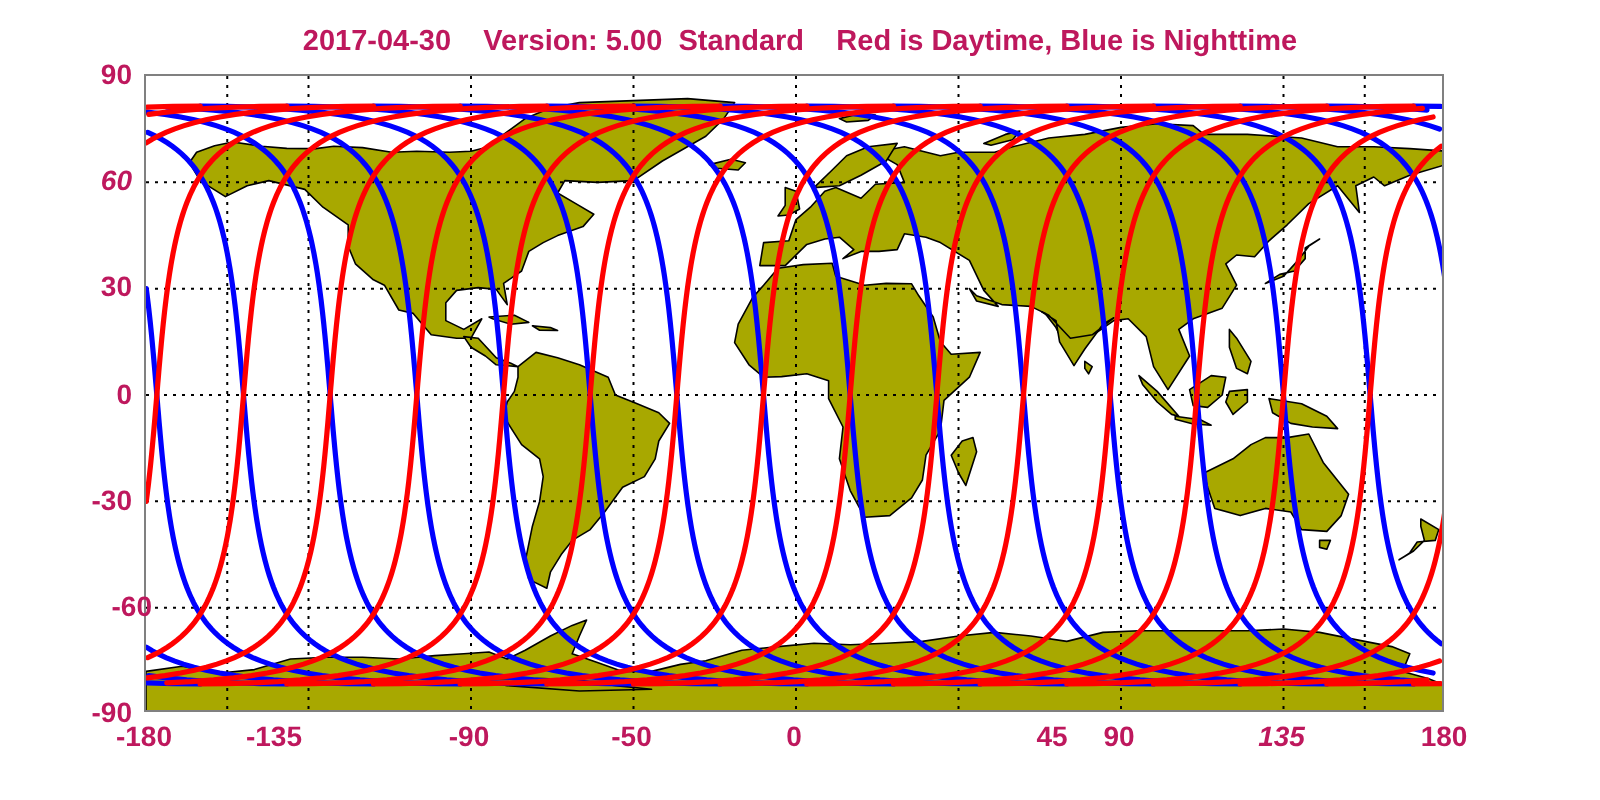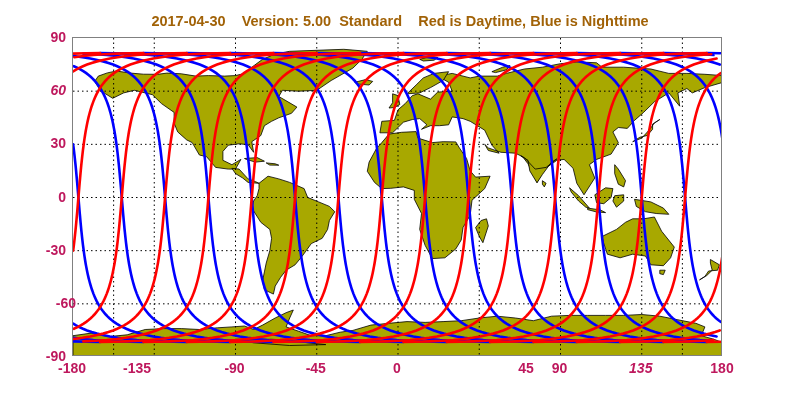--- a/index.html
+++ b/index.html
@@ -21,21 +21,21 @@
   }
   #chart-title {
     position: absolute;
     left: 0;
     top: 13px;
     width: 800px;
     text-align: center;
     font-family: "Liberation Sans", sans-serif;
     font-size: 14.5px;
     font-weight: bold;
-    color: #a16207;
+    color: #be185d;
     letter-spacing: 0px;
     white-space: pre;
   }
   #plot-frame {
     position: absolute;
     left: 72px;
     top: 37px;
     width: 650px;
     height: 319px;
     box-sizing: border-box;
@@ -185,21 +185,21 @@
       <div class="axis-label ylabel" style="left: 18px; width: 48px; top: 249.667px;">-30</div>
       <div class="axis-label ylabel" style="left: 18px; width: 48px; top: 196.5px;">0</div>
       <div class="axis-label ylabel" style="left: 18px; width: 48px; top: 143.333px;">30</div>
       <div class="axis-label ylabel" style="left: 18px; width: 48px; top: 90.1667px; font-style: italic;">60</div>
       <div class="axis-label ylabel" style="left: 18px; width: 48px; top: 37px;">90</div>
     </div>
   <div id="xtick-labels">
       <div class="axis-label xlabel" style="left: 72px; top: 360px;">-180</div>
       <div class="axis-label xlabel" style="left: 137px; top: 360px;">-135</div>
       <div class="axis-label xlabel" style="left: 234.5px; top: 360px;">-90</div>
-      <div class="axis-label xlabel" style="left: 315.75px; top: 360px;">-45</div>
+      <div class="axis-label xlabel" style="left: 315.75px; top: 360px;">-50</div>
       <div class="axis-label xlabel" style="left: 397px; top: 360px;">0</div>
       <div class="axis-label xlabel" style="left: 478px; top: 360px; margin-left: 48px;">45</div>
       <div class="axis-label xlabel" style="left: 559.5px; top: 360px;">90</div>
       <div class="axis-label xlabel" style="left: 640.75px; top: 360px; font-style: italic;">135</div>
       <div class="axis-label xlabel" style="left: 722px; top: 360px;">180</div>
     </div>
 
 </div>
 
 </body></html>

